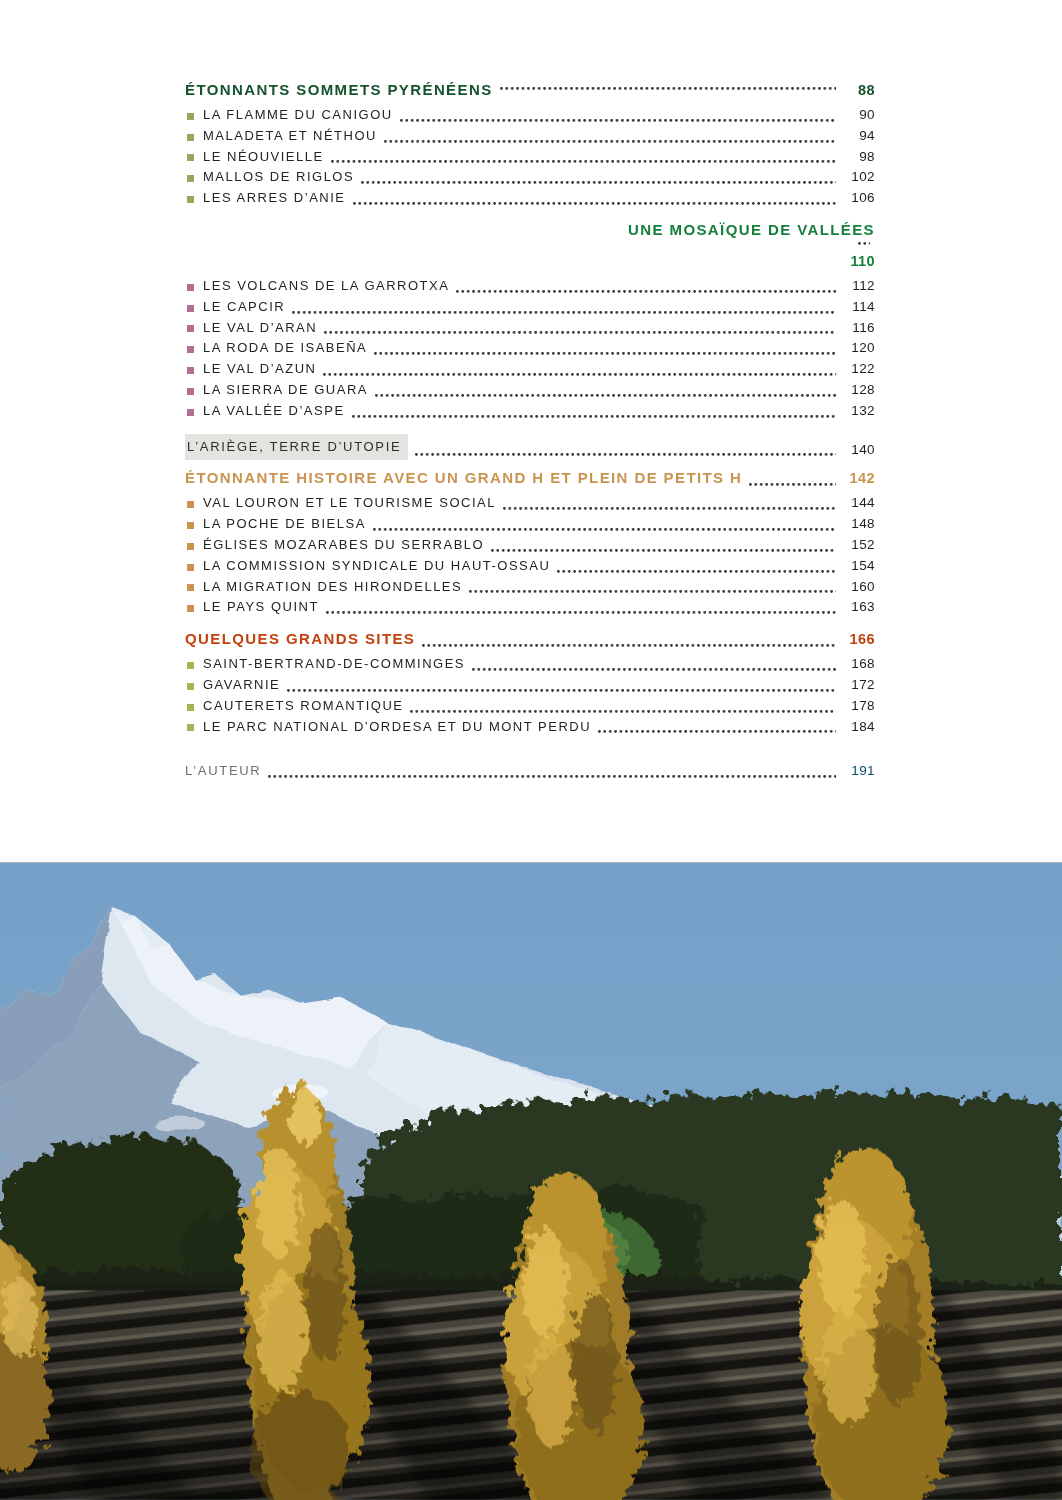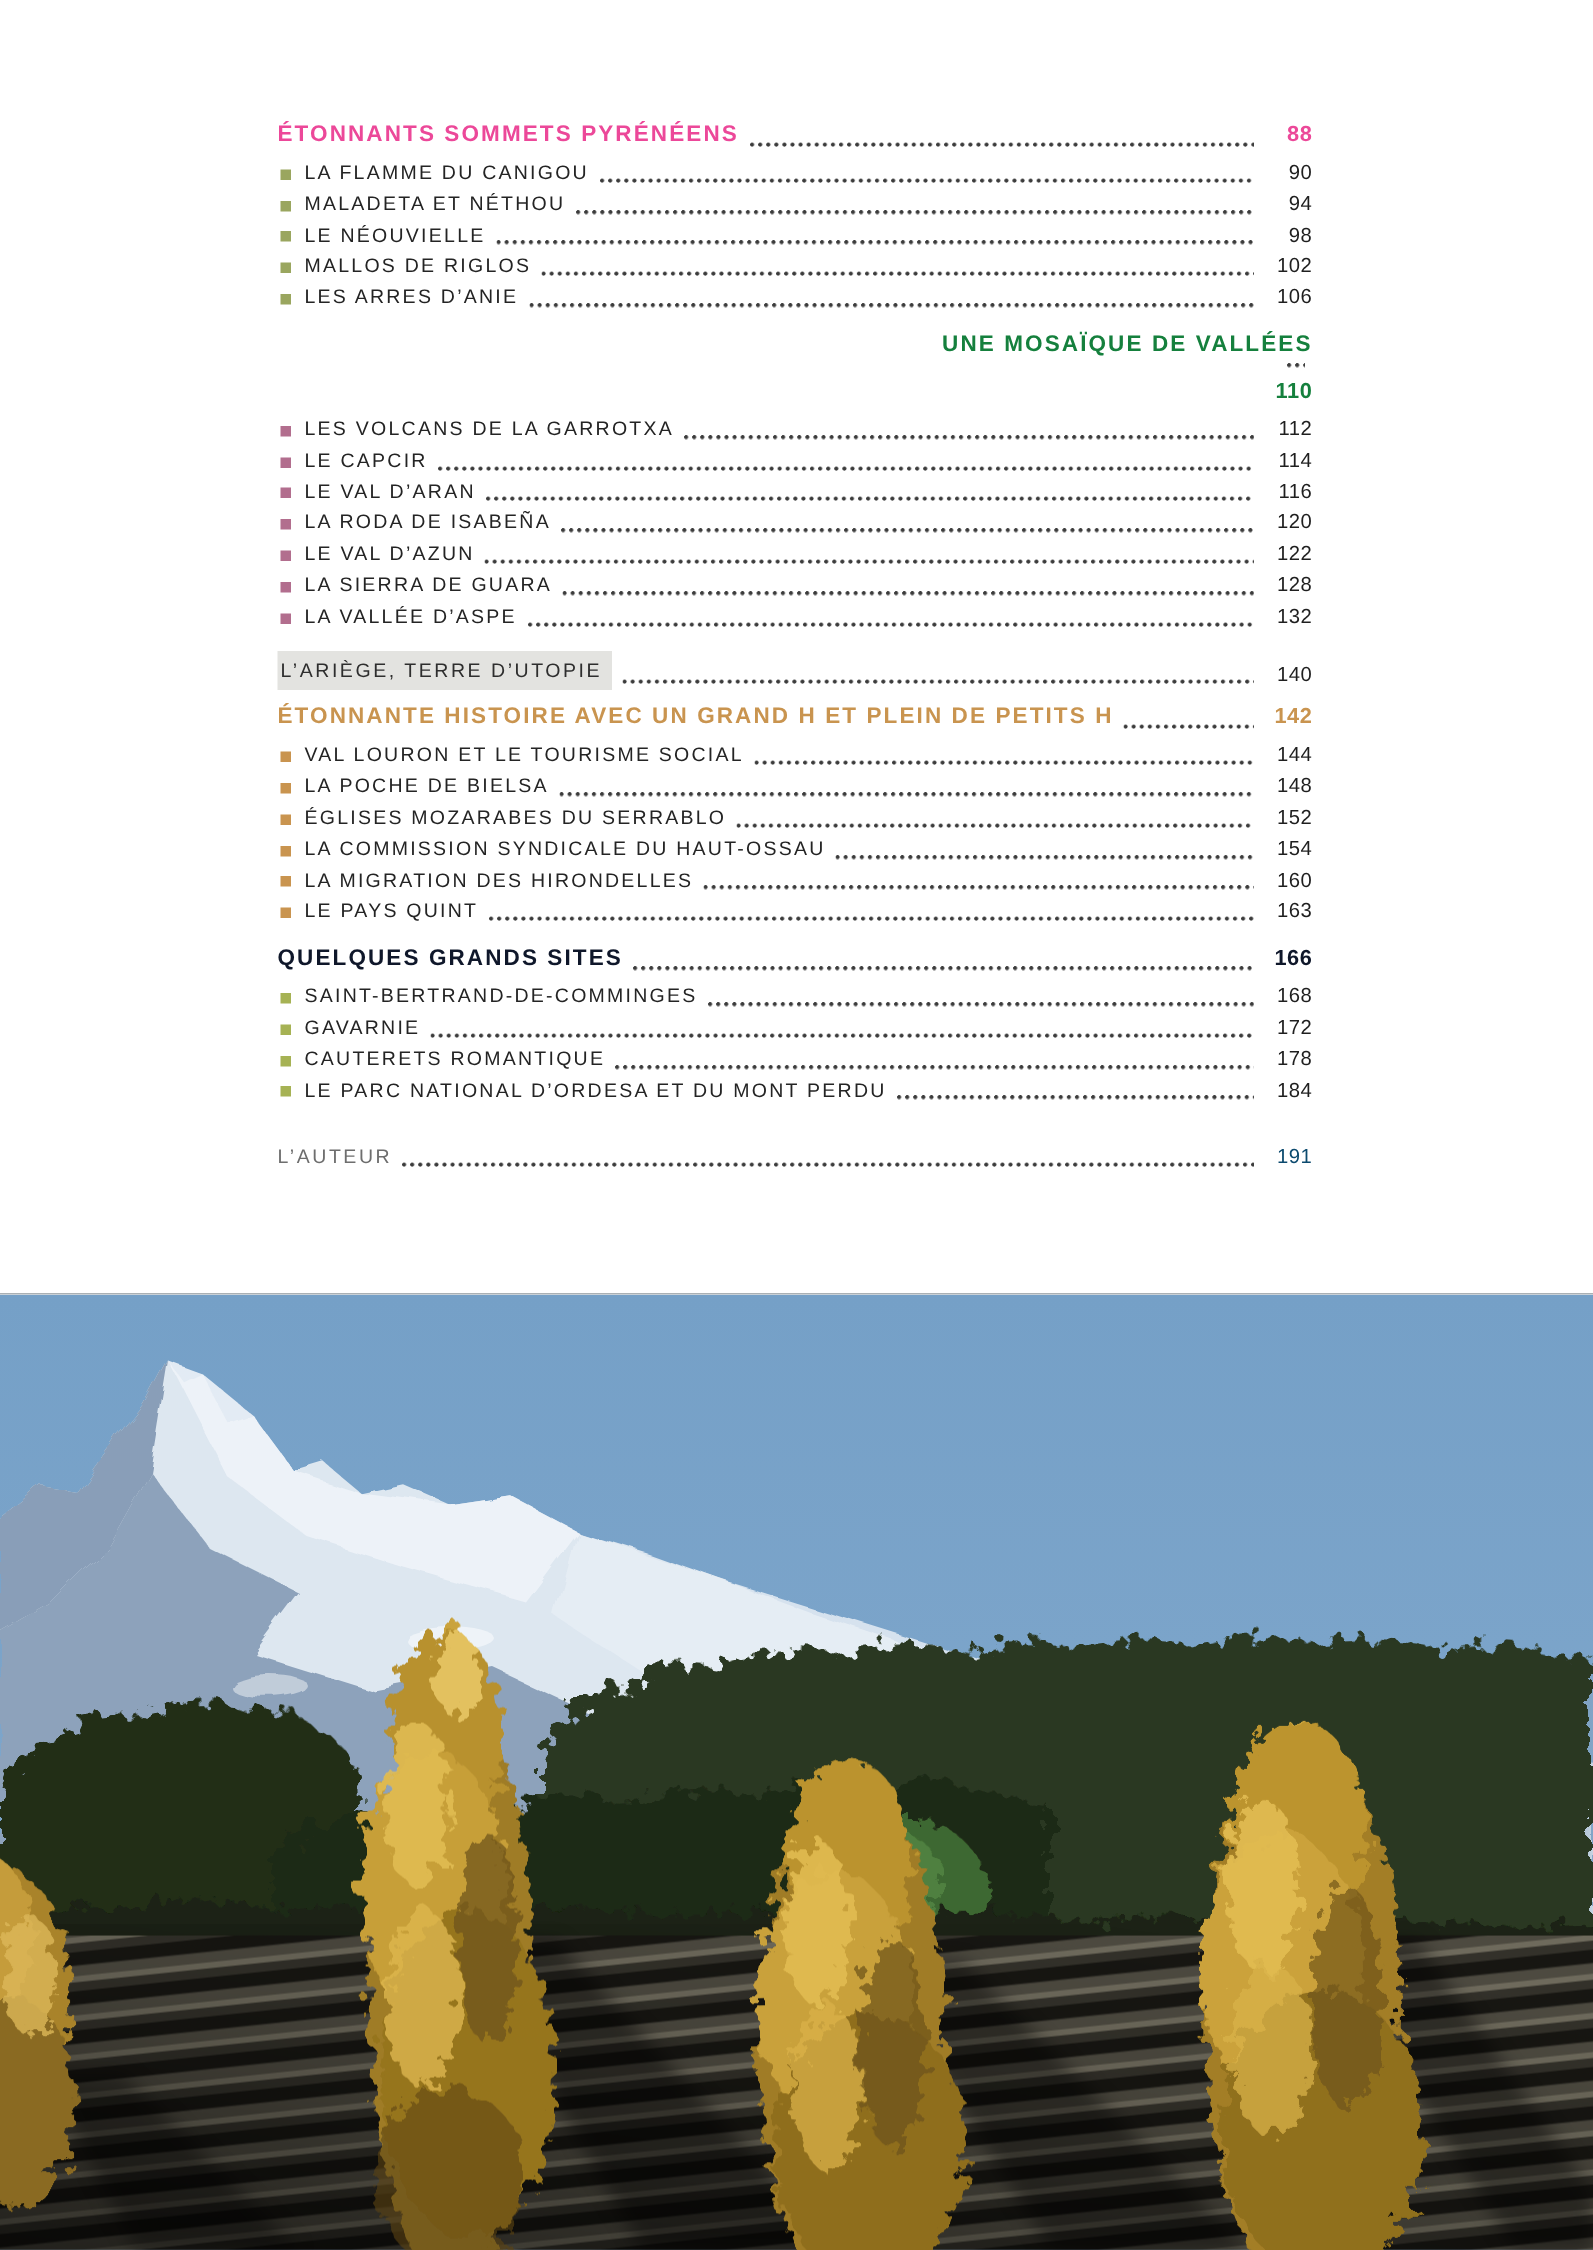--- a/index.html
+++ b/index.html
@@ -32,21 +32,21 @@
     margin:0;position:absolute;left:0;top:862px;width:1062px;height:638px;
     border-top:1px solid #aab0b4;box-sizing:border-box;overflow:hidden;
   }
   figure.photo svg{display:block;width:100%;height:100%;}
 </style>
 </head>
 <body>
 
 <main class="toc" id="toc">
     <section class="toc-section">
-      <div class="row heading" style="color: #ec4899;">
+      <div class="row heading" style="color: #14532d; align-items: center;">
         <span class="label">ÉTONNANTS SOMMETS PYRÉNÉENS</span>
         <span class="leader"></span>
         <span class="pagenum">88</span>
       </div>
       <div class="row item">
         <span class="bullet" style="background: rgb(154, 166, 95);"></span>
         <span class="label">LA FLAMME DU CANIGOU</span>
         <span class="leader"></span>
         <span class="pagenum">90</span>
       </div>
@@ -166,21 +166,21 @@
         <span class="pagenum">160</span>
       </div>
       <div class="row item">
         <span class="bullet" style="background: rgb(201, 148, 79);"></span>
         <span class="label">LE PAYS QUINT</span>
         <span class="leader"></span>
         <span class="pagenum">163</span>
       </div>
     </section>
     <section class="toc-section">
-      <div class="row heading" style="color: #0f172a;">
+      <div class="row heading" style="color: #c2410c;">
         <span class="label">QUELQUES GRANDS SITES</span>
         <span class="leader"></span>
         <span class="pagenum">166</span>
       </div>
       <div class="row item">
         <span class="bullet" style="background: rgb(166, 178, 84);"></span>
         <span class="label">SAINT-BERTRAND-DE-COMMINGES</span>
         <span class="leader"></span>
         <span class="pagenum">168</span>
       </div>

